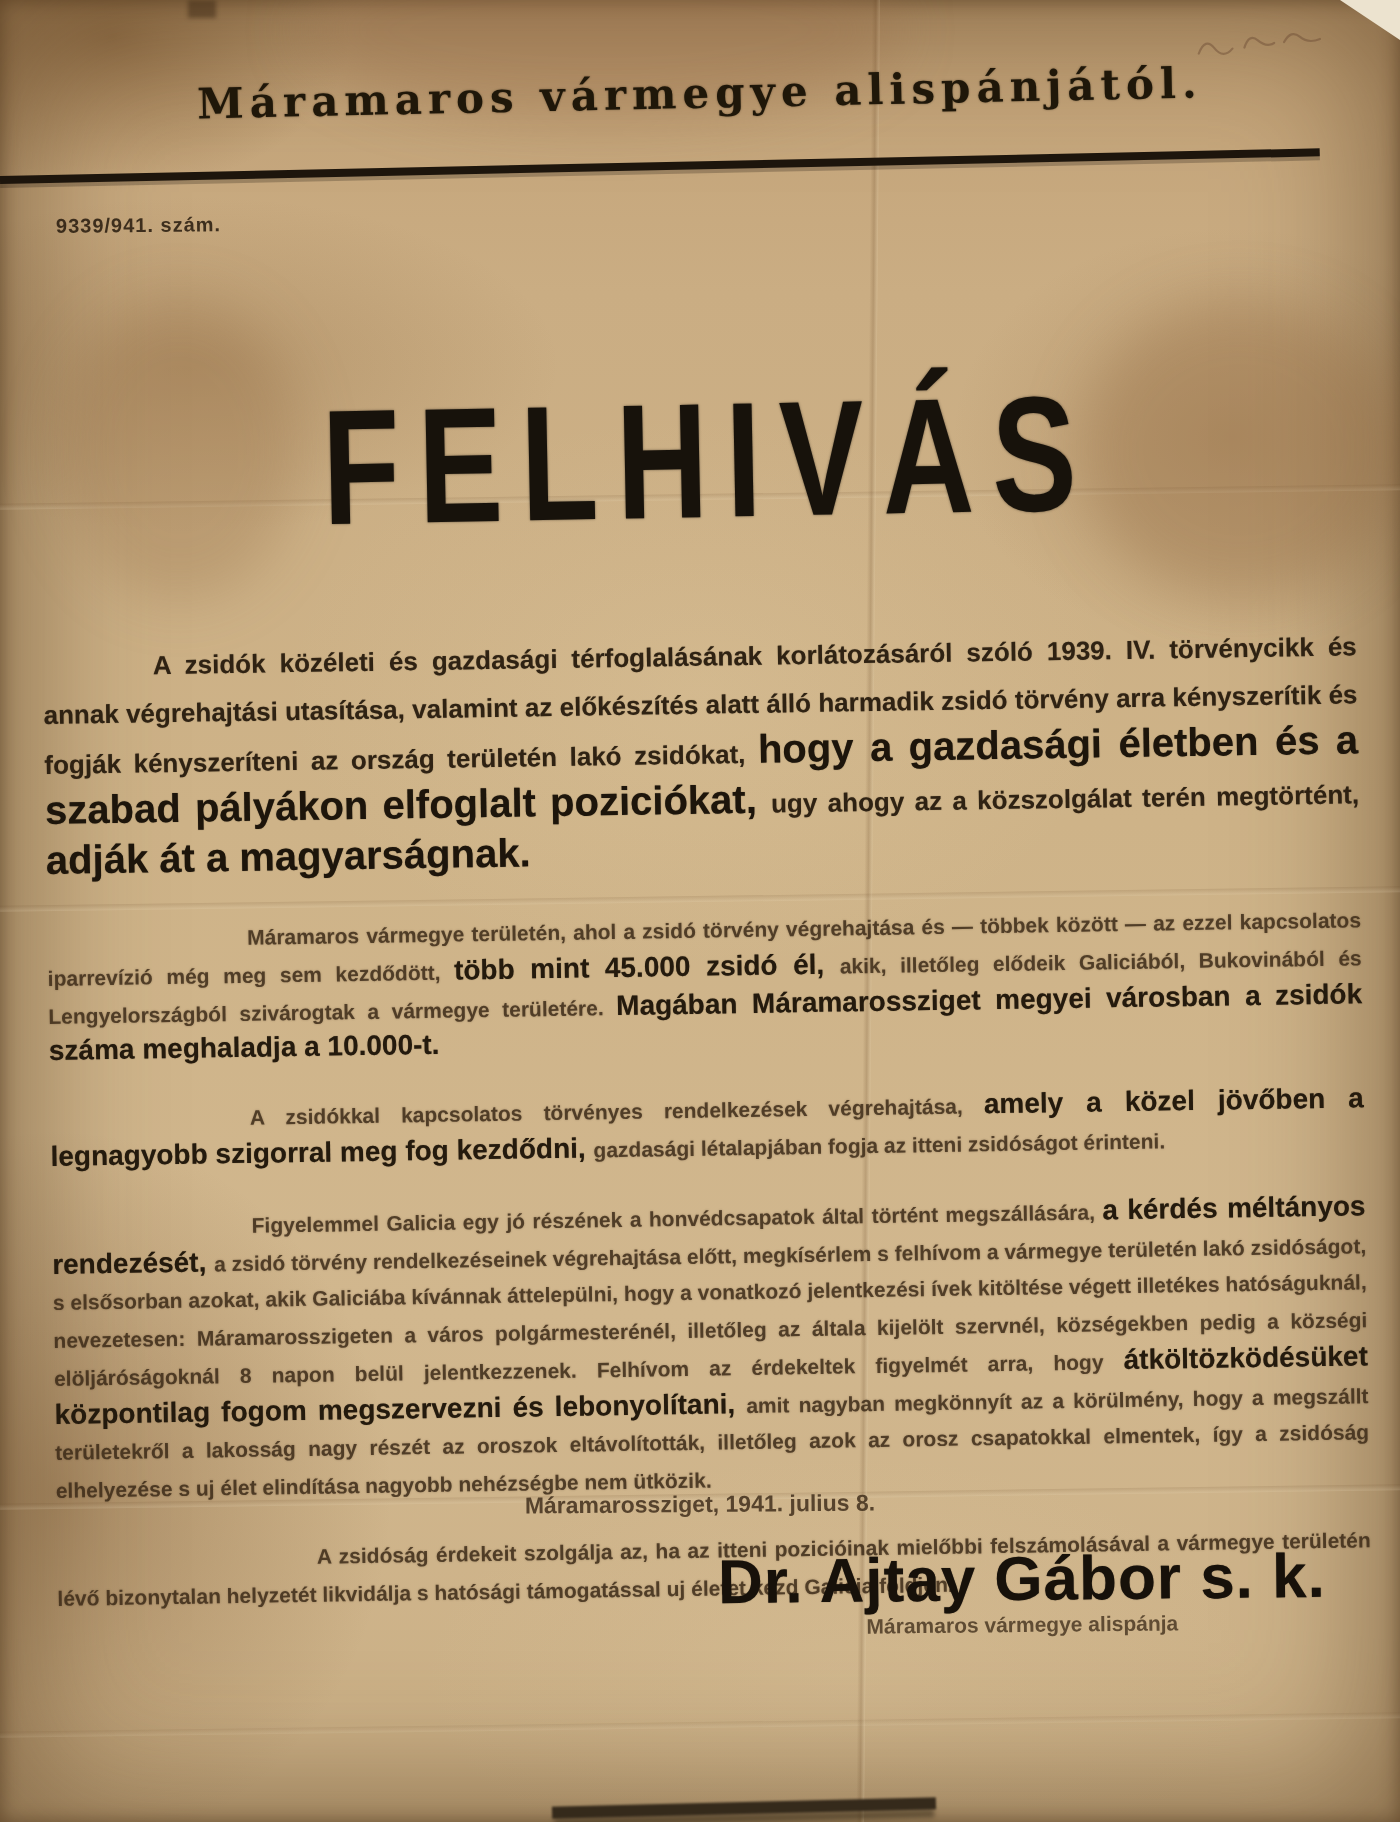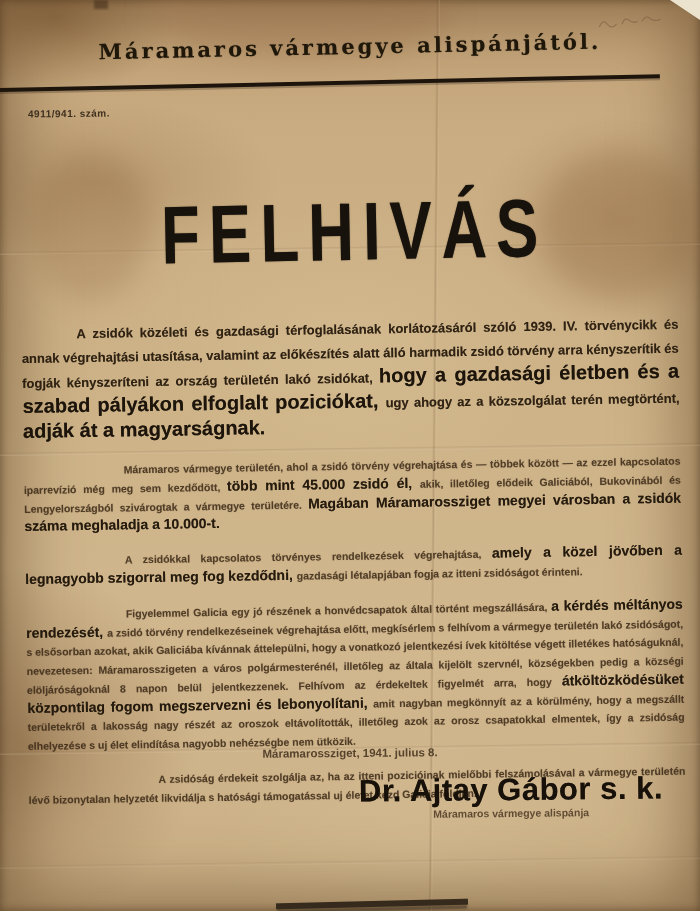--- a/index.html
+++ b/index.html
@@ -88,21 +88,21 @@
   <div class="blotch" style="top:-30px;left:150px;width:300px;height:90px;background:rgba(150,105,70,.30);"></div>
   <div class="smudge-top"></div>
   <div class="corner-tear"></div>
 
   <svg class="pencil" width="70" height="22" viewBox="0 0 70 22">
     <path d="M3 14 q4 -8 8 -2 t9 1 M26 13 q3 -7 7 -3 t8 2 M46 12 q4 -6 8 -2 t10 2" fill="none" stroke="#6b4a33" stroke-width="1.1" stroke-linecap="round"></path>
   </svg>
 
   <div class="header-line">Máramaros vármegye alispánjától.</div>
   <div class="header-rule"></div>
-  <div class="refnum">4911/941. szám.</div>
+  <div class="refnum">9339/941. szám.</div>
 
   <div class="big-title">
     <span>FELHIVÁS</span>
   </div>
 
   <div class="body-wrap">
     <p class="para p1">
       <span class="t-md">A zsidók közéleti és gazdasági térfoglalásának korlátozásáról szóló 1939. IV. törvénycikk és annak végrehajtási utasítása, valamint az előkészítés alatt álló harmadik zsidó törvény arra kényszerítik és fogják kényszeríteni az ország területén lakó zsidókat, </span>
       <span class="t-lg">hogy a gazdasági életben és a szabad pályákon elfoglalt poziciókat, </span>
       <span class="t-md">ugy ahogy az a közszolgálat terén megtörtént, </span>

